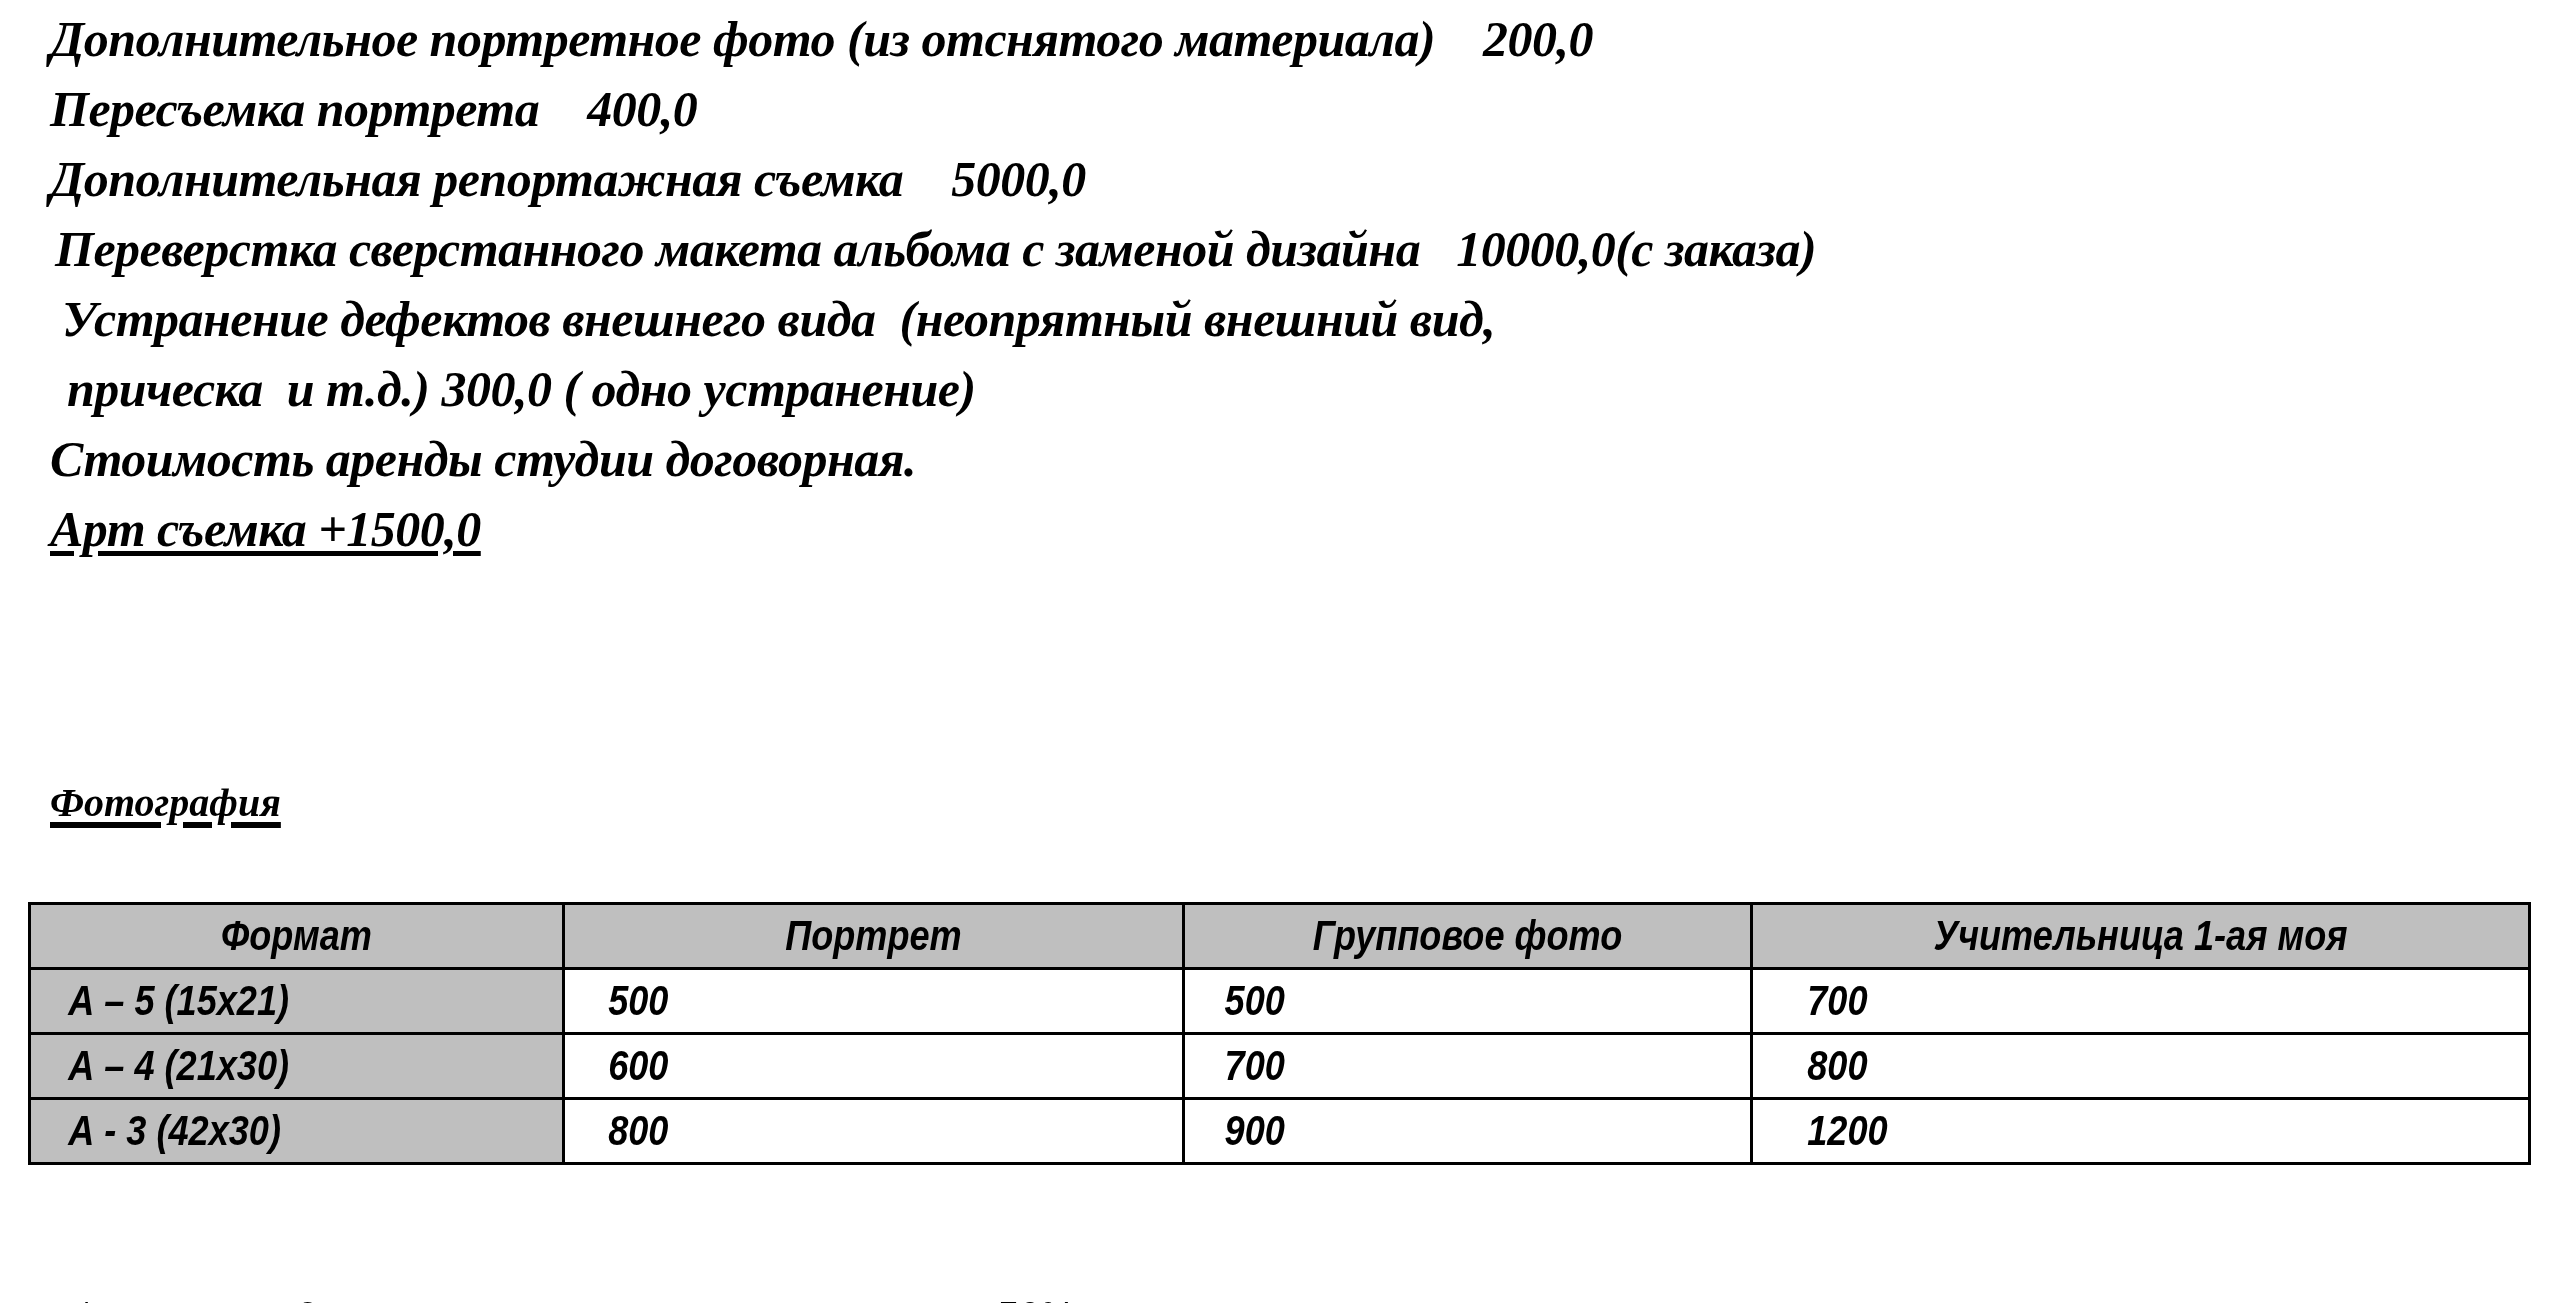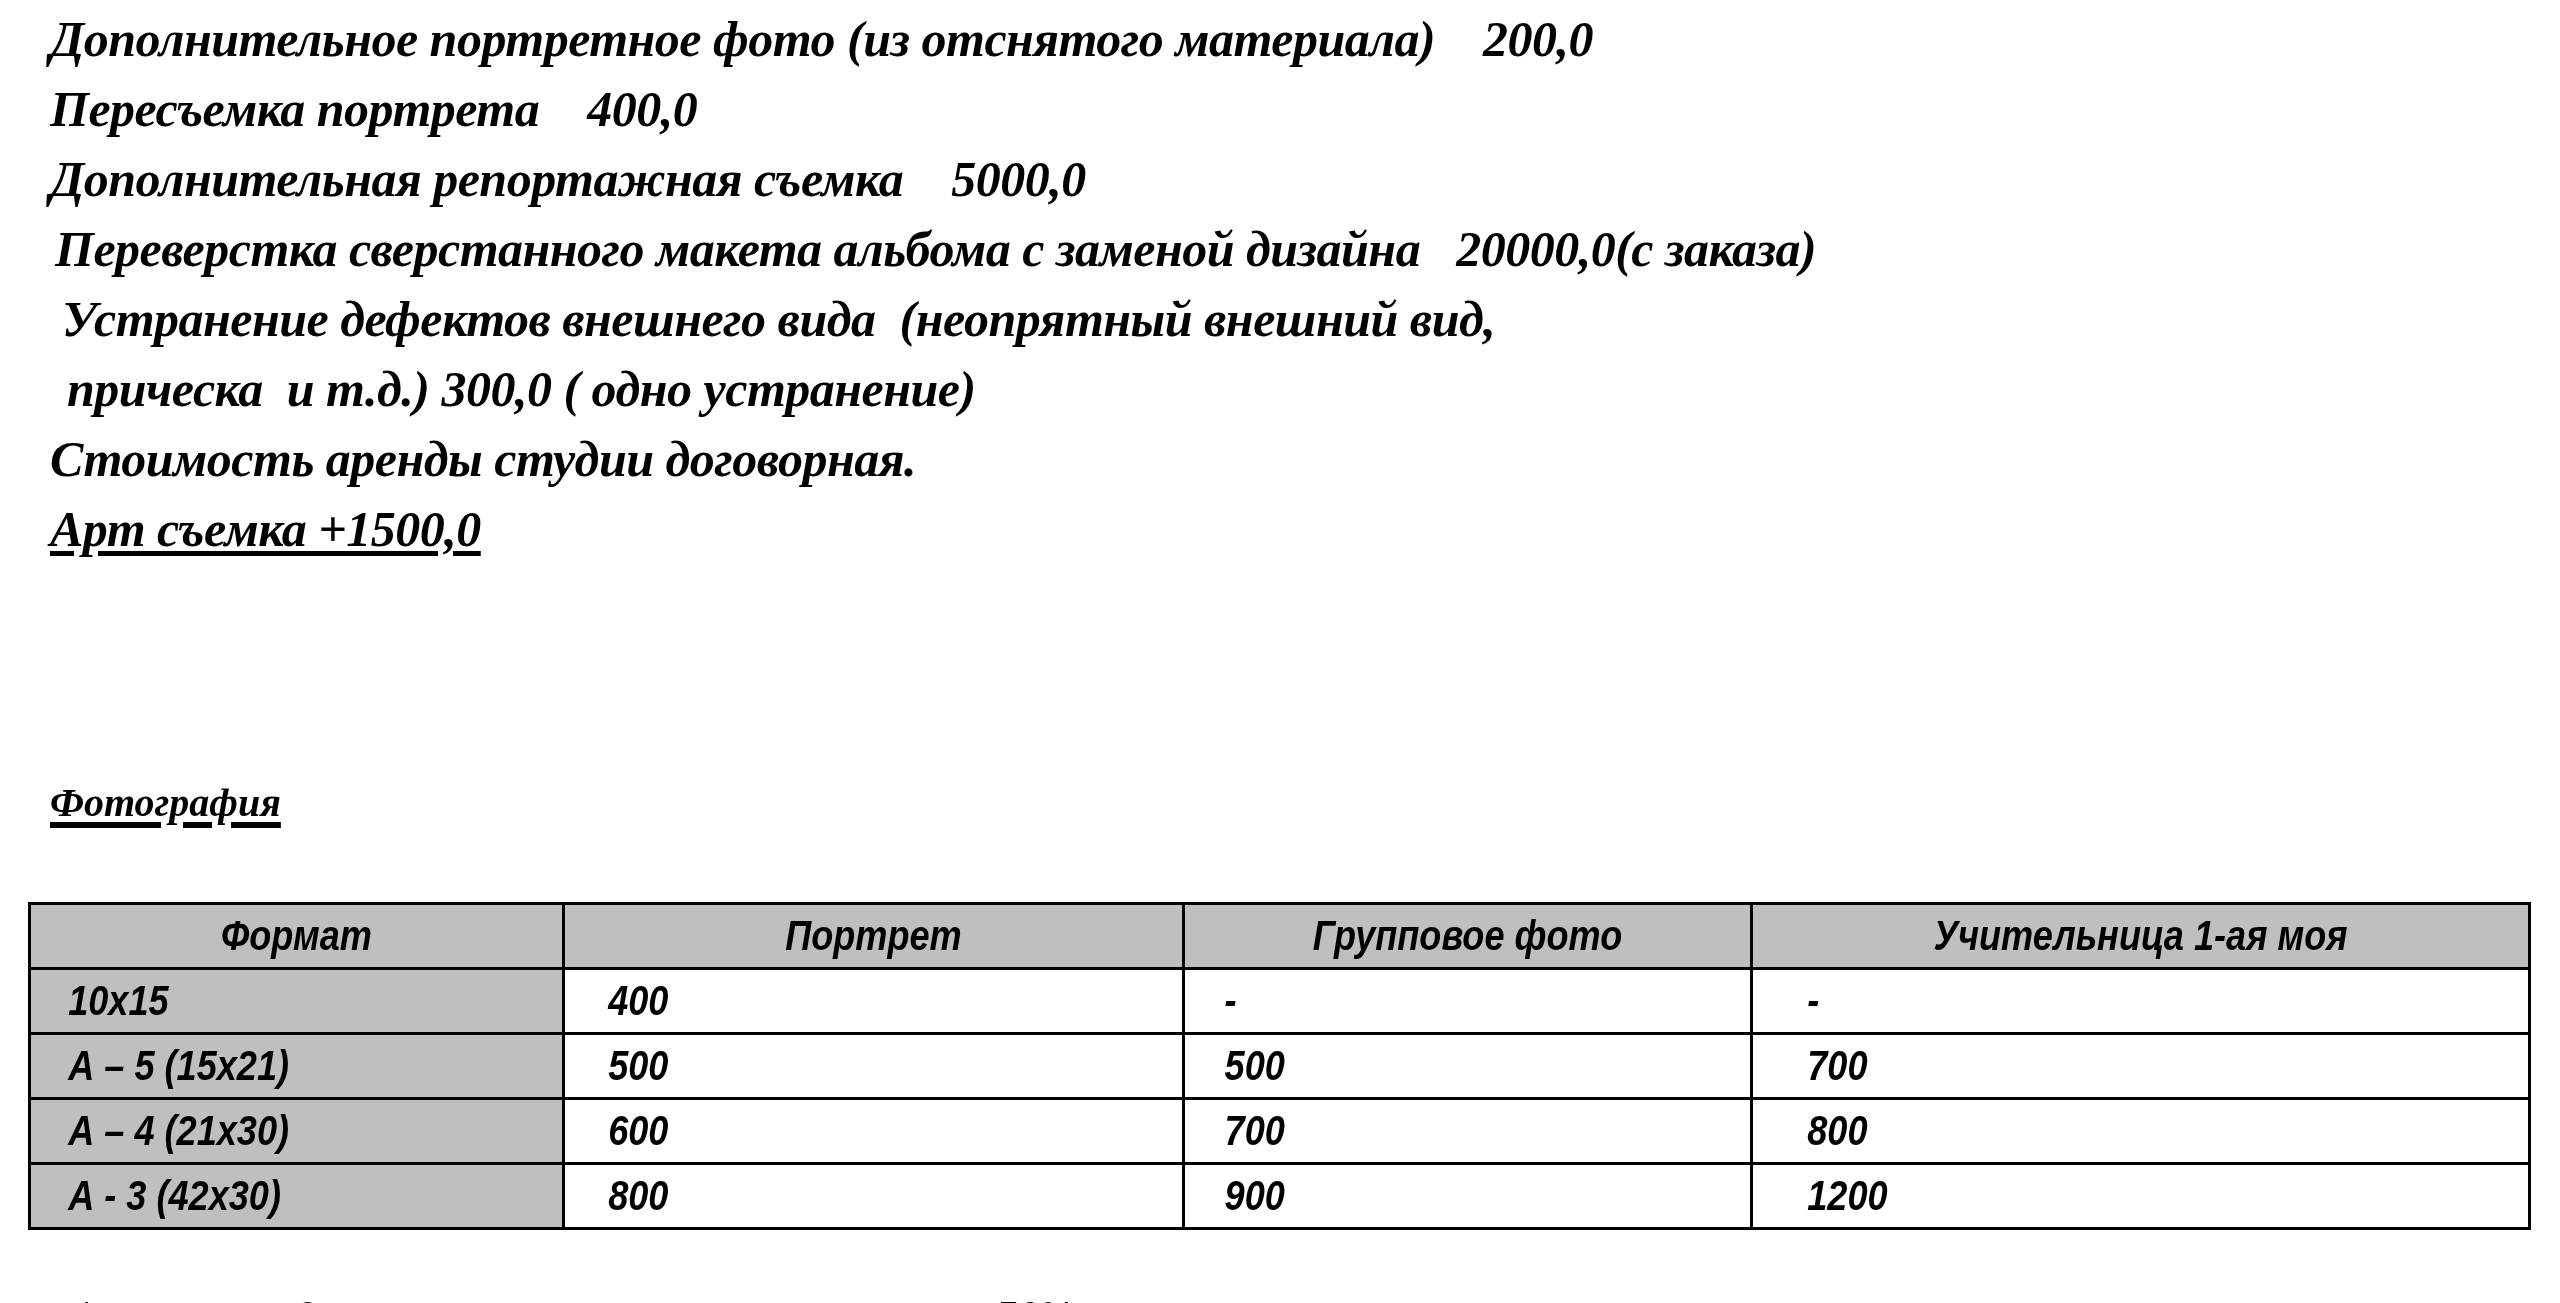--- a/index.html
+++ b/index.html
@@ -142,21 +142,21 @@
 </style>
 </head>
 <body>
 
 <div class="page">
 
   <div class="pricelist">
     <div class="price-line">Дополнительное портретное фото (из отснятого материала)    200,0</div>
     <div class="price-line">Пересъемка портрета    400,0</div>
     <div class="price-line">Дополнительная репортажная съемка    5000,0</div>
-    <div class="price-line indent-1">Переверстка сверстанного макета альбома с заменой дизайна   20000,0(с заказа)</div>
+    <div class="price-line indent-1">Переверстка сверстанного макета альбома с заменой дизайна   10000,0(с заказа)</div>
     <div class="price-line indent-2">Устранение дефектов внешнего вида  (неопрятный внешний вид,</div>
     <div class="price-line indent-1"> прическа  и т.д.) 300,0 ( одно устранение)</div>
     <div class="price-line">Стоимость аренды студии договорная.</div>
     <div class="price-underline-wrap">
       <span class="price-line underline">Арт съемка +1500,0</span>
     </div>
   </div>
 
   <div class="section-heading-wrap">
     <span class="section-heading">Фотография</span>
@@ -182,34 +182,20 @@
               <span class="cell-inner">Групповое фото</span>
             </th>
           <th>
               <span class="cell-inner">Учительница 1-ая моя</span>
             </th>
         </tr>
       </thead>
       <tbody>
         <tr>
           <td class="format-cell">
-              <span class="cell-inner">10x15</span>
-            </td>
-          <td>
-              <span class="cell-inner">400</span>
-            </td>
-          <td>
-              <span class="cell-inner">-</span>
-            </td>
-          <td>
-              <span class="cell-inner">-</span>
-            </td>
-        </tr>
-        <tr>
-          <td class="format-cell">
               <span class="cell-inner">А – 5 (15х21)</span>
             </td>
           <td>
               <span class="cell-inner">500</span>
             </td>
           <td>
               <span class="cell-inner">500</span>
             </td>
           <td>
               <span class="cell-inner">700</span>

